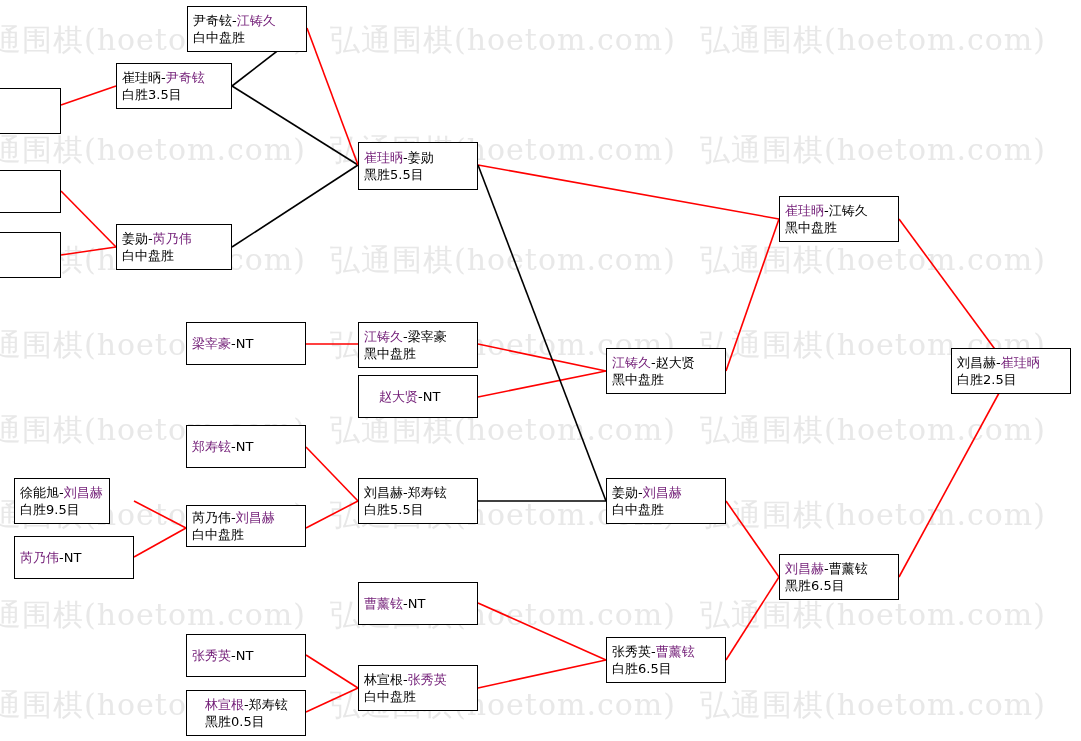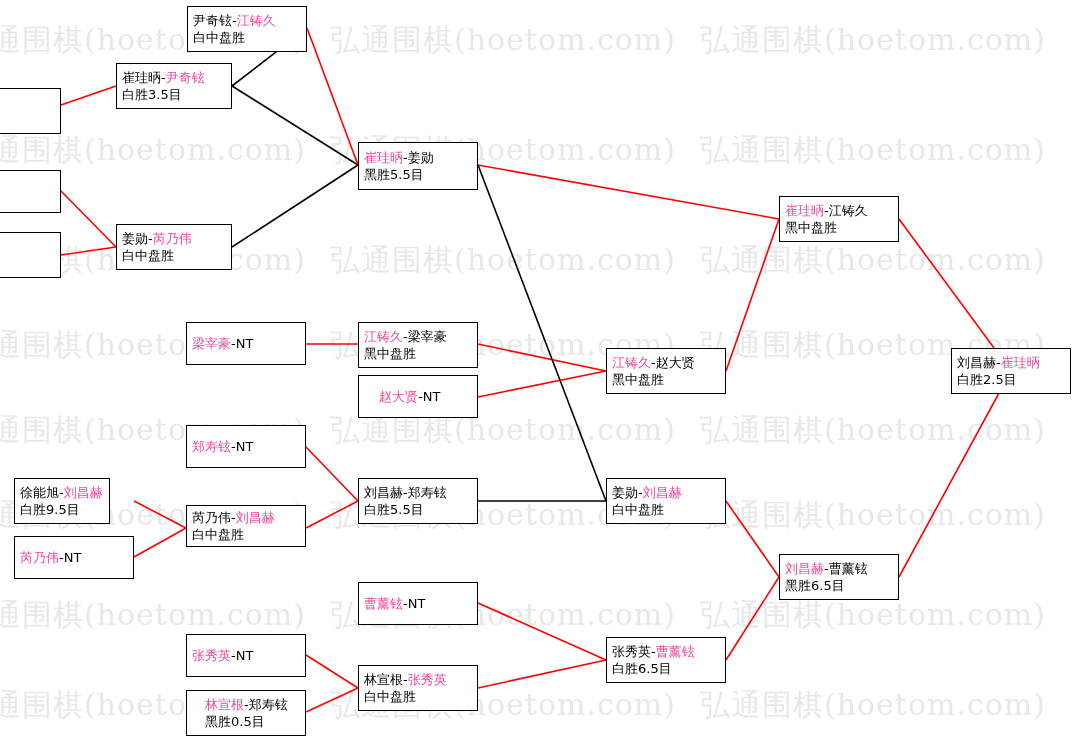--- a/index.html
+++ b/index.html
@@ -27,21 +27,21 @@
     z-index:2;
     display:flex;
     flex-direction:column;
     justify-content:center;
     padding:2px 5px;
     font-size:13px;
     line-height:17px;
     color:#000;
   }
   .node .l1,.node .l2{white-space:nowrap;}
-  .red{color:#ec4899;}
+  .red{color:#701a75;}
   .blk{color:#000000;}
 </style>
 </head>
 <body>
 
 <div id="stage">
   <div id="watermarks">
       <div class="wm" style="left: -40px; top: 20px;">弘通围棋(hoetom.com)</div>
       <div class="wm" style="left: 330px; top: 20px;">弘通围棋(hoetom.com)</div>
       <div class="wm" style="left: 700px; top: 20px;">弘通围棋(hoetom.com)</div>

